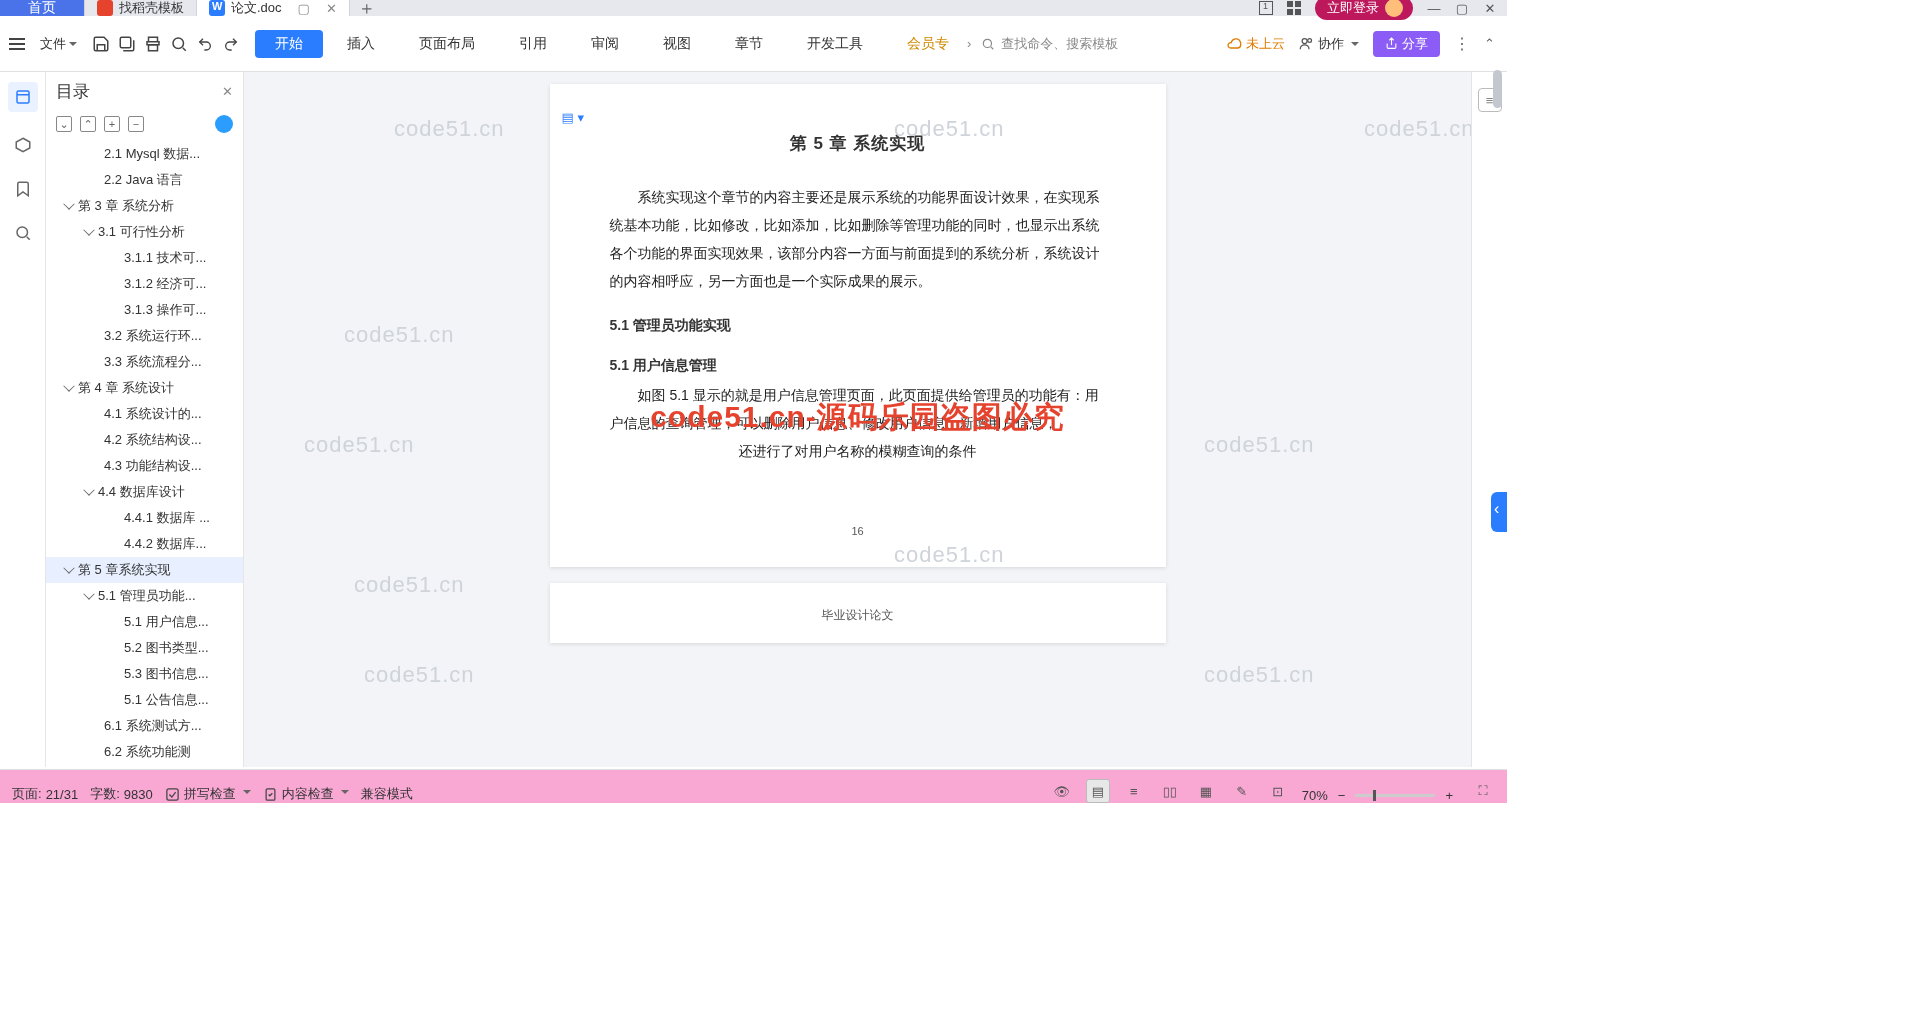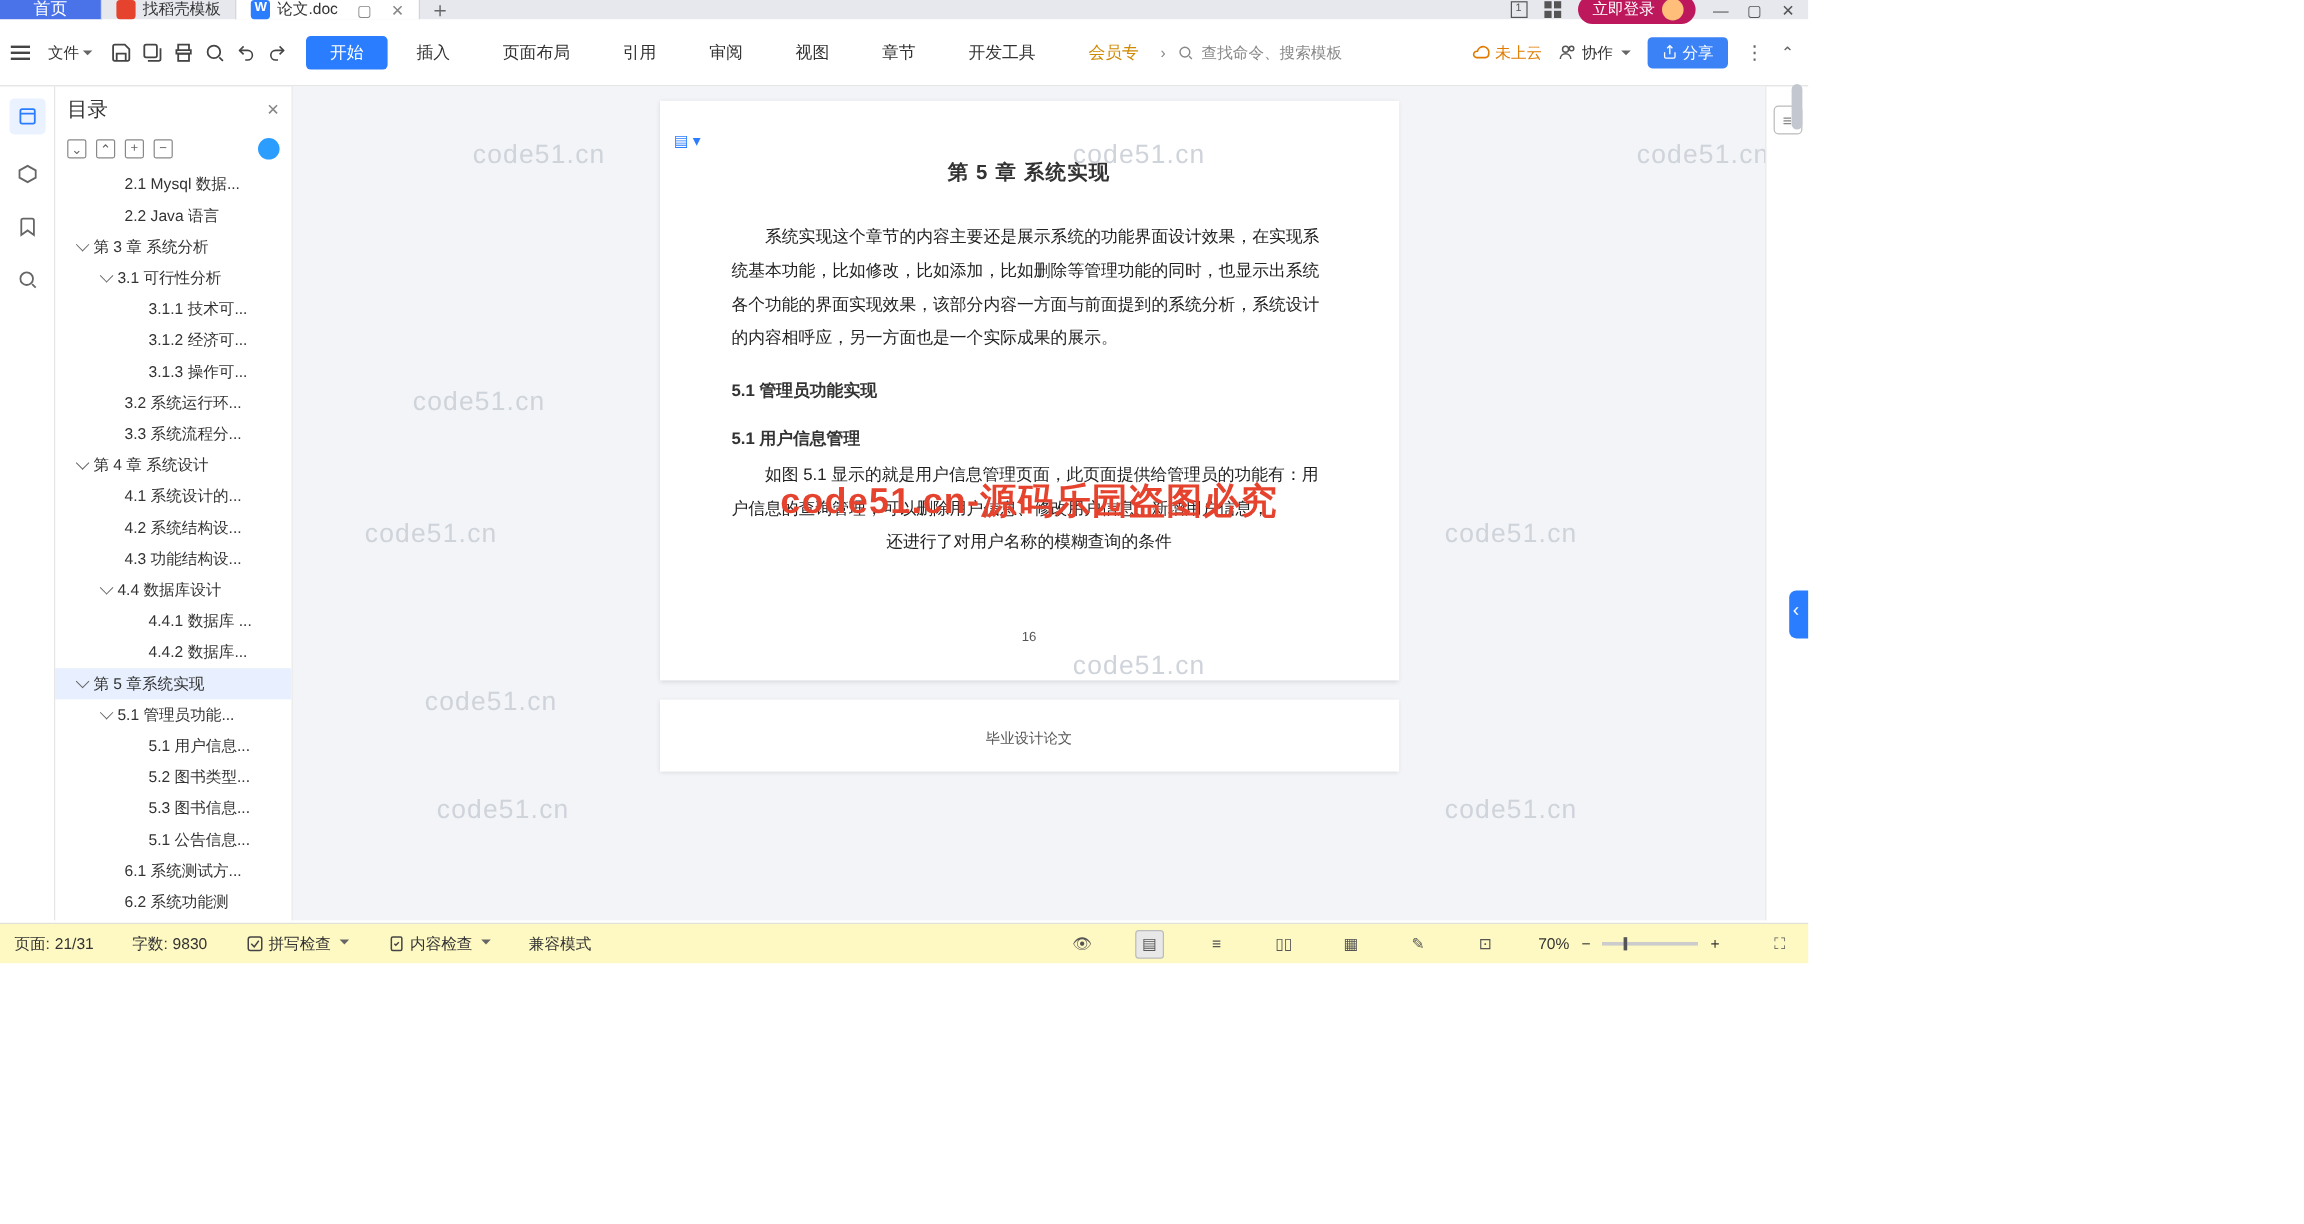--- a/index.html
+++ b/index.html
@@ -32,21 +32,21 @@
 .ribbon .file { font-size:13px; padding:0 10px;}
 .rib-ico { width:24px; height:24px; display:flex; align-items:center; justify-content:center; color:#444; cursor:pointer;}
 .ribbon .tabs { display:flex; gap:4px; margin-left:10px;}
 .rtab { padding:5px 20px; font-size:14px; color:#333; cursor:pointer; border-radius:4px;}
 .rtab.active { background:#2b7dff; color:#fff;}
 .rtab.vip { color:#d08a00;}
 .ribbon .search { margin-left:8px; color:#888; display:flex; align-items:center; gap:6px;}
 .ribbon .spacer { flex:1;}
 .ribbon .rr { display:flex; align-items:center; gap:14px; padding-right:6px;}
 .cloud { color:#e07b00; display:flex; align-items:center; gap:4px;}
-.share { background:#3b82f6; color:#fff; padding:4px 12px; border-radius:4px; display:flex; align-items:center; gap:4px;}
+.share { background:#8b5cf6; color:#fff; padding:4px 12px; border-radius:4px; display:flex; align-items:center; gap:4px;}
 
 .main { display:flex; height:695px; }
 .leftrail { width:46px; border-right:1px solid #e5e5e5; display:flex; flex-direction:column; align-items:center; padding-top:10px; gap:22px; color:#666;}
 .leftrail .it { width:22px; height:22px; display:flex; align-items:center; justify-content:center; cursor:pointer; font-size:16px;}
 .leftrail .it.active { color:#2b7dff; background:#eaf1ff; border-radius:4px; padding:4px; width:30px; height:30px;}
 
 .outline { width:198px; border-right:1px solid #e5e5e5; display:flex; flex-direction:column; }
 .outline-hd { display:flex; align-items:center; padding:8px 10px; }
 .outline-hd h3 { font-size:17px; font-weight:normal; flex:1;}
 .outline-hd .cx { color:#888; cursor:pointer;}
@@ -72,21 +72,21 @@
 .wm { position:absolute; color:#cfd3da; font-size:22px; pointer-events:none; letter-spacing:1px;}
 .wm-big { position:absolute; left:50%; top:50%; transform:translate(-50%,-55%); color:#e5432e; font-size:30px; font-weight:bold; white-space:nowrap; letter-spacing:1px; z-index:5;}
 
 .rightrail { width:36px; border-left:1px solid #e5e5e5; display:flex; flex-direction:column; align-items:center; padding-top:16px; color:#888;}
 .rightrail .box { width:24px; height:24px; border:1px solid #bbb; border-radius:4px; display:flex; align-items:center; justify-content:center; cursor:pointer;}
 .knob { position:absolute; right:0; top:492px; width:16px; height:40px; background:#2b7dff; border-radius:6px 0 0 6px; z-index:20;}
 .knob::after{content:"‹"; color:#fff; position:absolute; left:3px; top:8px; font-size:16px;}
 .sc-v { position:absolute; top:70px; bottom:40px; right:5px; width:9px;}
 .sc-v .thumb { position:absolute; top:0; width:9px; height:38px; background:#c3c7cf; border-radius:5px;}
 
-.status { position:absolute; left:0; right:0; bottom:0; height:34px; border-top:1px solid #e0e0e0; background:#fef9c3; display:flex; align-items:center; padding:0 12px; font-size:13px; color:#333; gap:32px;}
+.status { position:absolute; left:0; right:0; bottom:0; height:34px; border-top:1px solid #e0e0e0; background:#f9a8d4; display:flex; align-items:flex-end; padding:0 12px; font-size:13px; color:#333; gap:12px;}
 .status .grp { display:flex; align-items:center; gap:4px;}
 .status .spacer { flex:1;}
 .status .vbtn { width:24px; height:24px; display:flex; align-items:center; justify-content:center; cursor:pointer; color:#555; border-radius:3px;}
 .status .vbtn.active { background:#e8e8e8; border:1px solid #bbb;}
 .chev::after{content:""; display:inline-block; border:4px solid transparent; border-top-color:#666; margin-left:3px; vertical-align:-2px;}
 svg { display:block; }
 </style>
 </head>
 <body>
 

